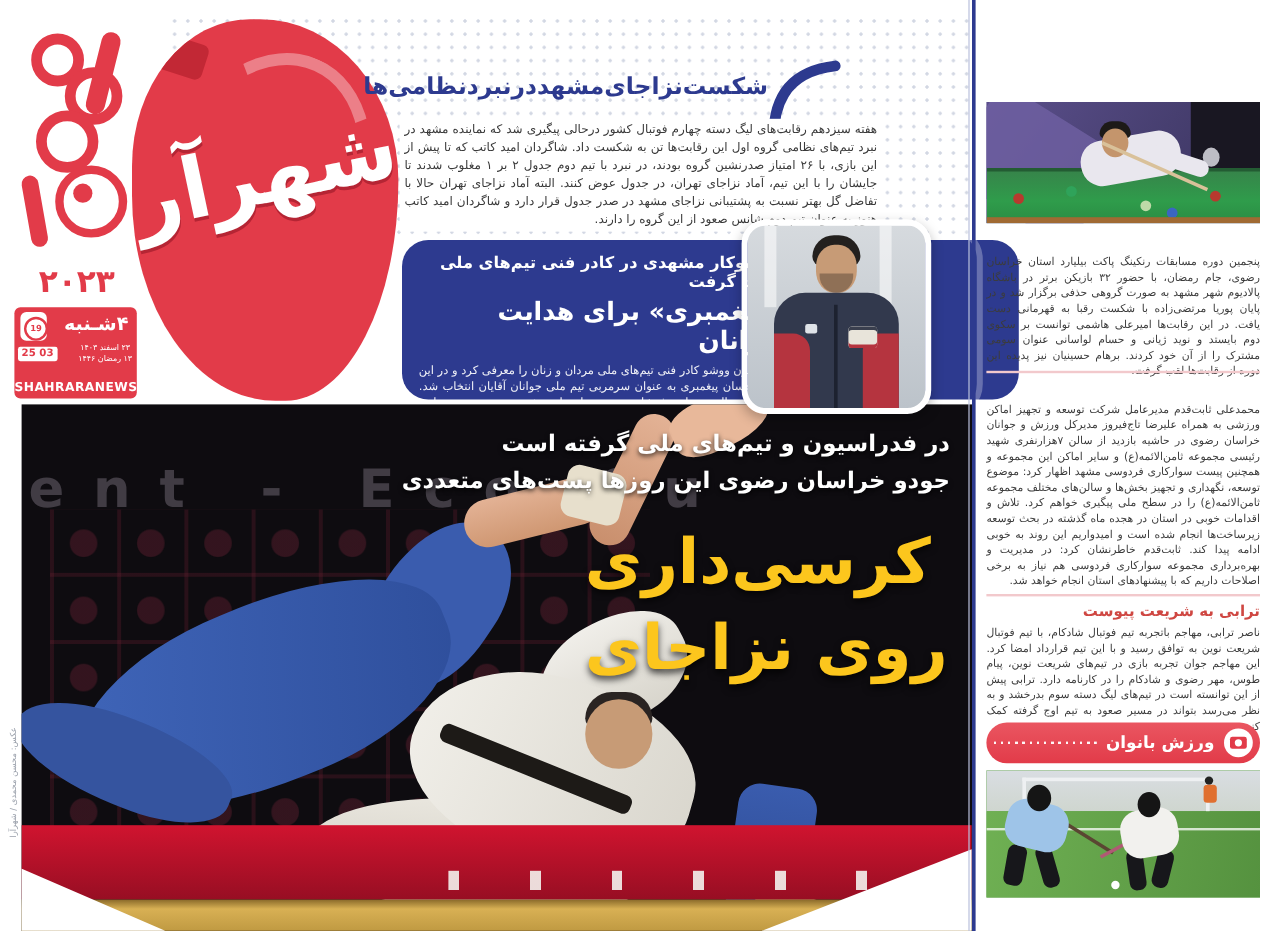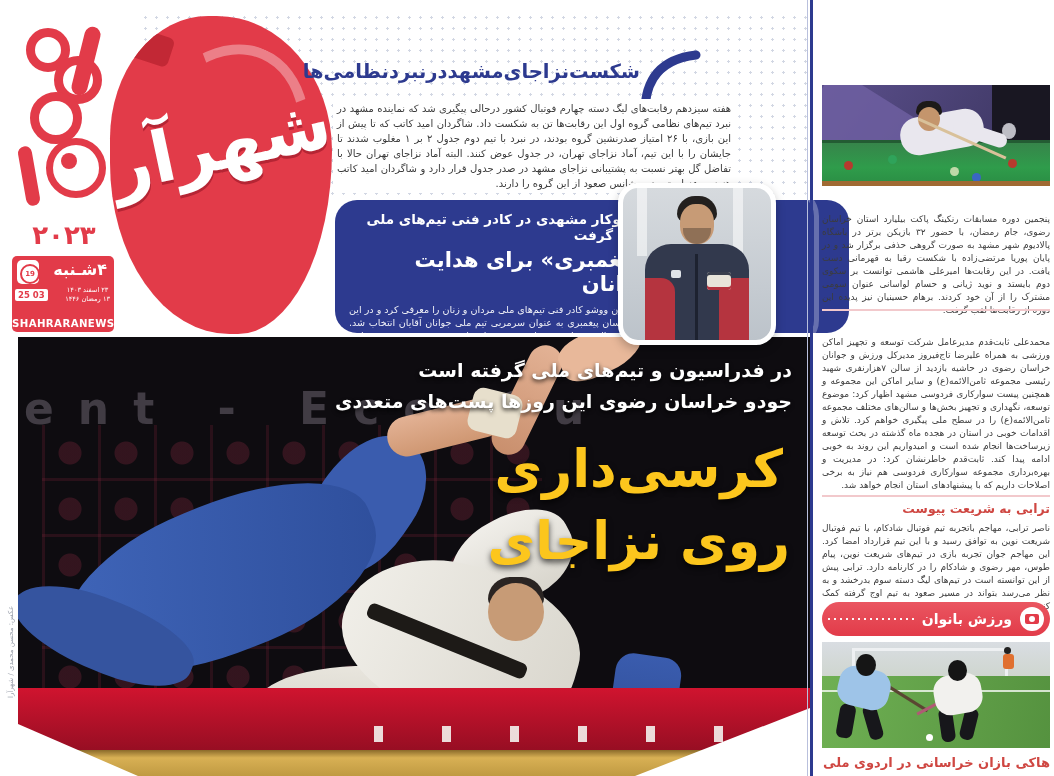--- a/index.html
+++ b/index.html
@@ -79,21 +79,21 @@
   .banner-grid{position:absolute;left:24px;top:88px;width:500px;height:300px;opacity:.8;
       background-image:
         repeating-linear-gradient(0deg,rgba(130,36,58,.30) 0 3px,transparent 3px 56px),
         repeating-linear-gradient(90deg,rgba(130,36,58,.30) 0 3px,transparent 3px 56px),
         radial-gradient(circle at 28px 28px,rgba(150,45,70,.35) 11px,transparent 12px);
       background-size:56px 56px;}
   .judo-bgtext{position:absolute;left:6px;top:46px;width:100%;color:#413c44;font-size:44px;
       font-weight:bold;letter-spacing:24px;direction:ltr;white-space:nowrap;}
   .judo-kicker{position:absolute;right:18px;top:18px;text-align:right;color:#fff;
       font-size:19px;font-weight:bold;line-height:31px;text-shadow:0 2px 4px rgba(0,0,0,.8);z-index:6;}
-  .judo-headline{position:absolute;right:20px;top:96px;text-align:center;color:#fcc61d;
+  .judo-headline{position:absolute;right:20px;top:96px;text-align:left;color:#fcc61d;
       font-size:52px;font-weight:bold;line-height:72px;text-shadow:0 3px 6px rgba(0,0,0,.7);z-index:6;}
   
   .fig{position:absolute;border-radius:50% 50% 45% 55%/55% 45% 50% 50%;}
   .leg1{left:492px;top:4px;width:34px;height:118px;background:linear-gradient(#e3b295,#c98f6d);transform:rotate(26deg);border-radius:17px;}
   .foot1{left:540px;top:-8px;width:86px;height:44px;background:#e8b89a;transform:rotate(-24deg);border-radius:40% 60% 60% 40%;}
   .leg2{left:368px;top:70px;width:118px;height:40px;background:linear-gradient(#e3b295,#cf9772);transform:rotate(-14deg);border-radius:20px;}
   .tape{left:452px;top:54px;width:50px;height:44px;background:#e7dfcc;transform:rotate(14deg);border-radius:10px;}
   .blue-torso{left:36px;top:168px;width:330px;height:150px;background:linear-gradient(110deg,#4066ba,#2e4e9b);transform:rotate(-22deg);}
   .blue-arm{left:-10px;top:262px;width:190px;height:72px;background:#35549f;transform:rotate(22deg);}
   .blue-hip{left:300px;top:92px;width:96px;height:150px;background:#3a5cae;transform:rotate(34deg);}
@@ -332,15 +332,14 @@
     <div class="hk-p1-leg2"></div>
     <div class="hk-p1-body"></div>
     <div class="hk-p1-head"></div>
     <div class="hk-p2-stick"></div>
     <div class="hk-p2-legs"></div>
     <div class="hk-p2-leg2"></div>
     <div class="hk-p2-body"></div>
     <div class="hk-p2-head"></div>
     <div class="hk-ball"></div>
   </div>
-  <div class="abs hk-caption">هاکی بازان خراسانی در اردوی ملی</div>
 
 </div>
 
 </body></html>

